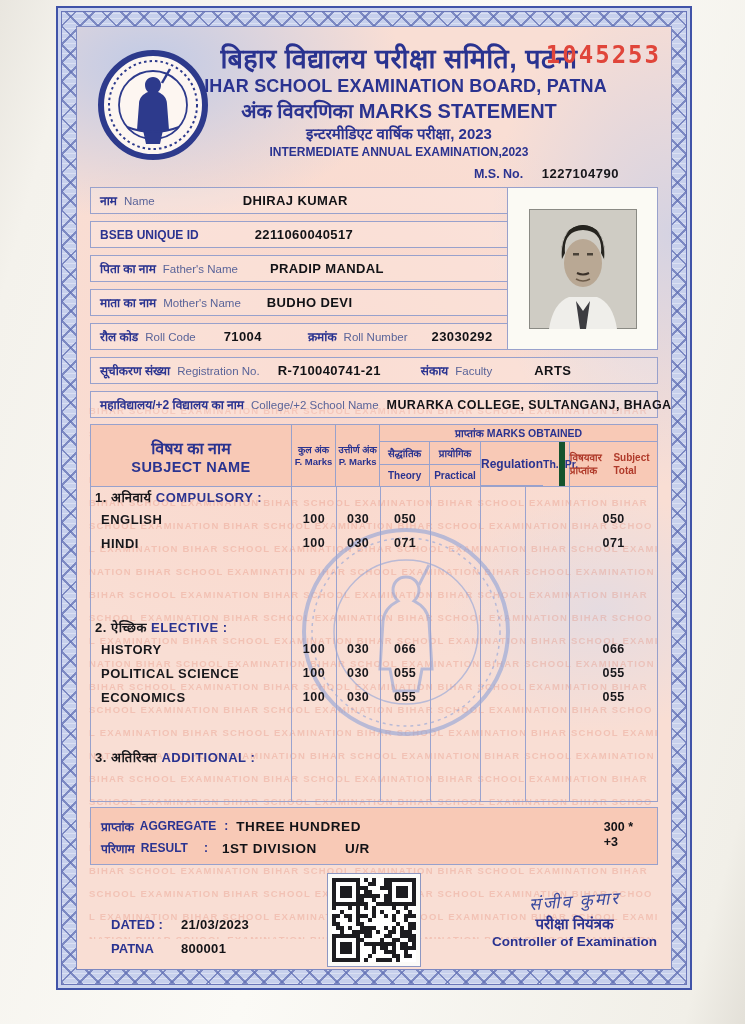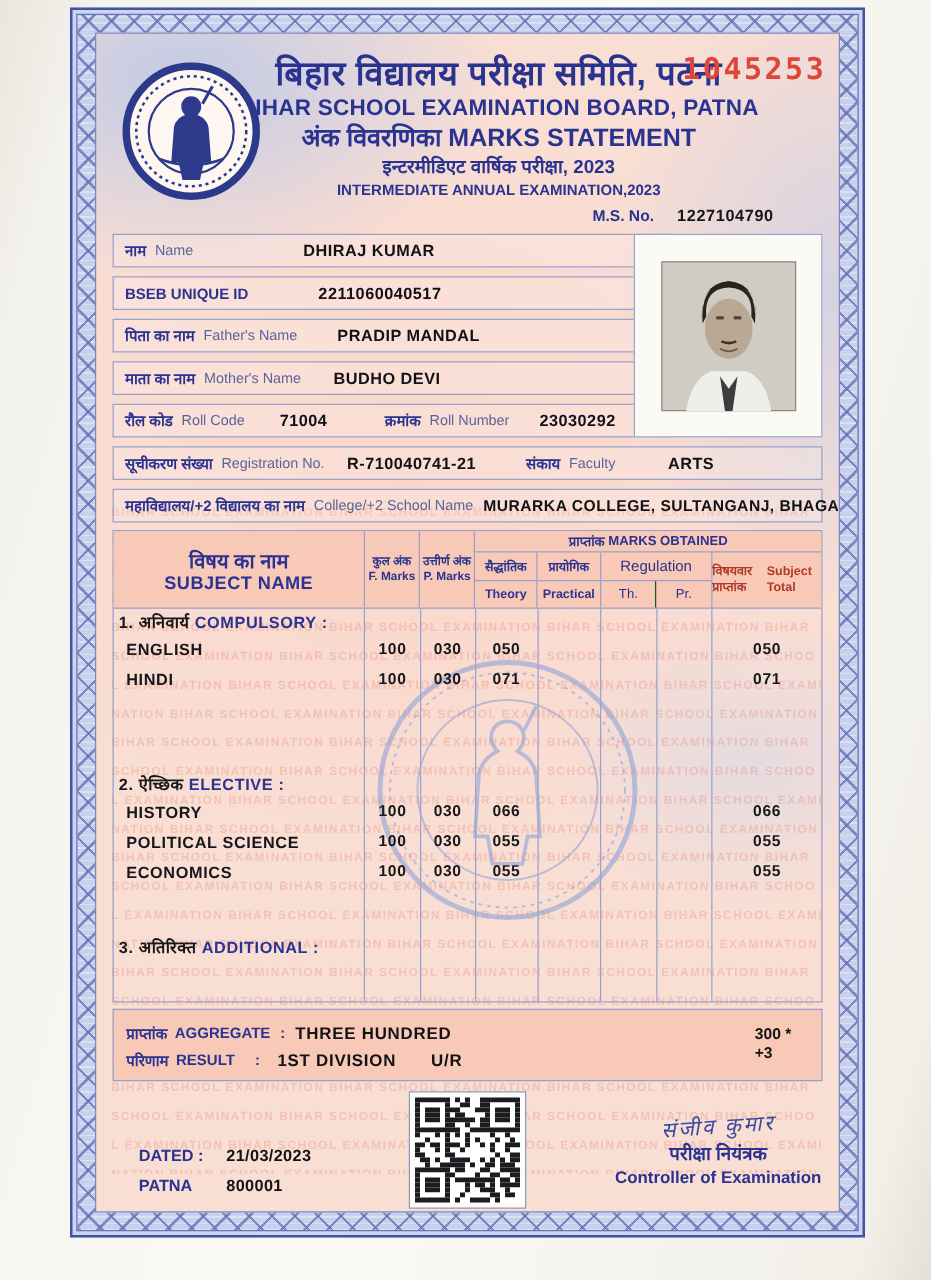--- a/index.html
+++ b/index.html
@@ -82,25 +82,25 @@
   .h-subject .b1{ font-size:16px; font-weight:bold; }
   .h-subject .b2{ font-size:14.5px; font-weight:bold; letter-spacing:.4px; }
   .h-fp{ width:7.8%; font-size:9.5px; font-weight:bold; line-height:12px; }
   .h-marks{ width:48.9%; display:flex; flex-direction:column; }
   .h-mtop{ height:17px; border-bottom:1px solid #98a1cc; font-size:10.5px; font-weight:bold; display:flex; align-items:center; justify-content:center; }
   .h-mbot{ flex:1; display:flex;justify-content:flex-end; }
   .h-sub{ border-right:1px solid #98a1cc; display:flex; flex-direction:column; font-size:10px; font-weight:bold; }
   .h-sub .half{ flex:1; display:flex; align-items:center; justify-content:center; }
   .h-sub .half.top{ border-bottom:1px solid #98a1cc; }
   .h-theory{ width:18.0%; } .h-practical{ width:18.4%; }
-  .h-reg{ width:32.1%; display:flex; flex-direction:column; border-right:1px solid #98a1cc; font-weight:normal; }
+  .h-reg{ width:32.1%; display:flex; flex-direction:row; border-right:1px solid #98a1cc; font-weight:bold; }
   .h-reg .rlab{ flex:1; display:flex; align-items:center; justify-content:center; font-size:12px; border-bottom:1px solid #98a1cc; }
   .h-reg .rsplit{ flex:1; display:flex; }
   .h-reg .rsplit div{ flex:1; display:flex; align-items:center; justify-content:center; font-size:10.5px; }
-  .h-reg .rsplit div:first-child{ border-right:1px solid #14532d; }
+  .h-reg .rsplit div:first-child{ border-right:6px solid #14532d; }
   .h-total{ width:31.5%; color:#b03a2a; font-size:10px; font-weight:bold; line-height:13px; display:flex; flex-direction:row; align-items:center; justify-content:center; }
   table.mbody{ width:100%; border-collapse:collapse; table-layout:fixed; }
   table.mbody td{ border-right:1px solid #9aa3cf; font-weight:bold; color:#17171b; text-align:center; vertical-align:middle; }
   table.mbody td:last-child{ border-right:none; }
   table.mbody td.subj{ text-align:left; padding-left:10px; font-size:13px; letter-spacing:.5px; }
   table.mbody td.num{ font-size:12.5px; letter-spacing:.5px; }
   .secline{ font-size:12px; color:#2a3390; font-weight:bold; padding-left:4px !important; }
   .secline .sec-en{ color:#2a3390; }
   
   .agg{ position:relative; z-index:1; margin:5px 13px 0; border:1.5px solid #98a1cc; background:#f8c9b6; height:58px; padding:7px 10px 5px; }

